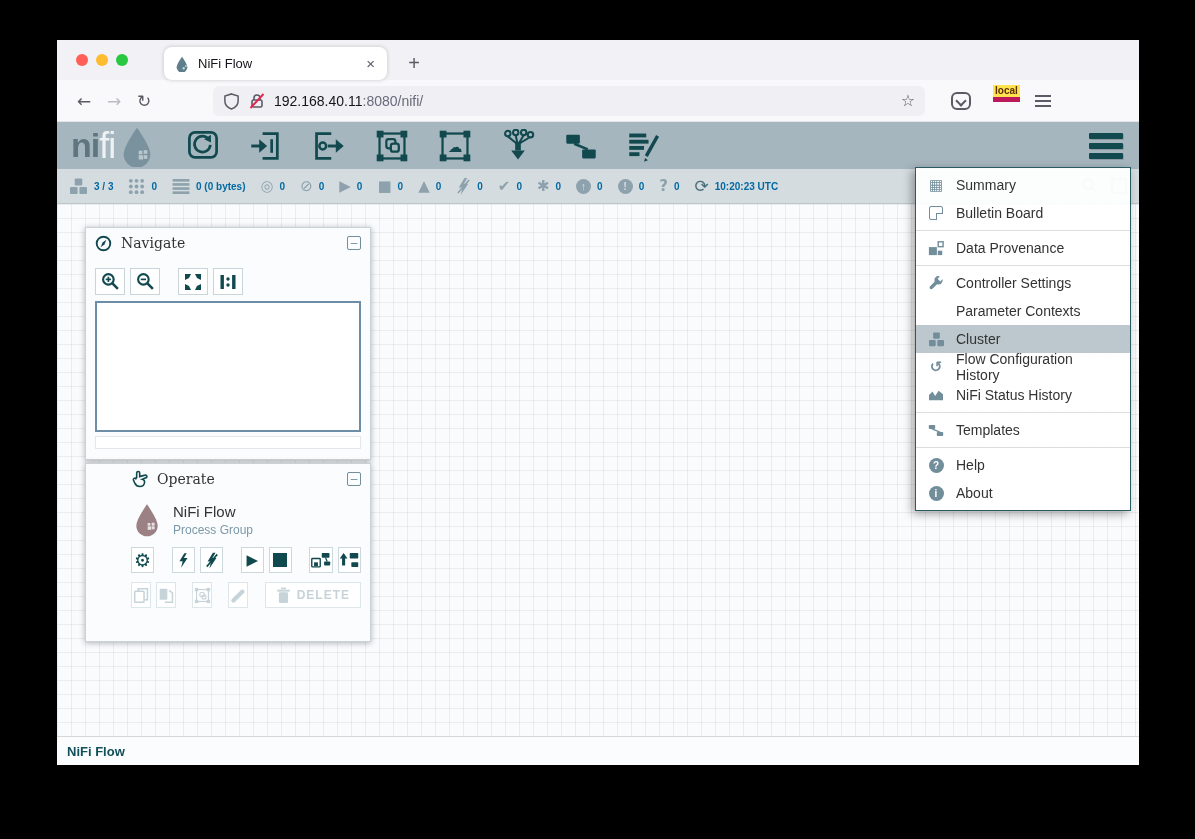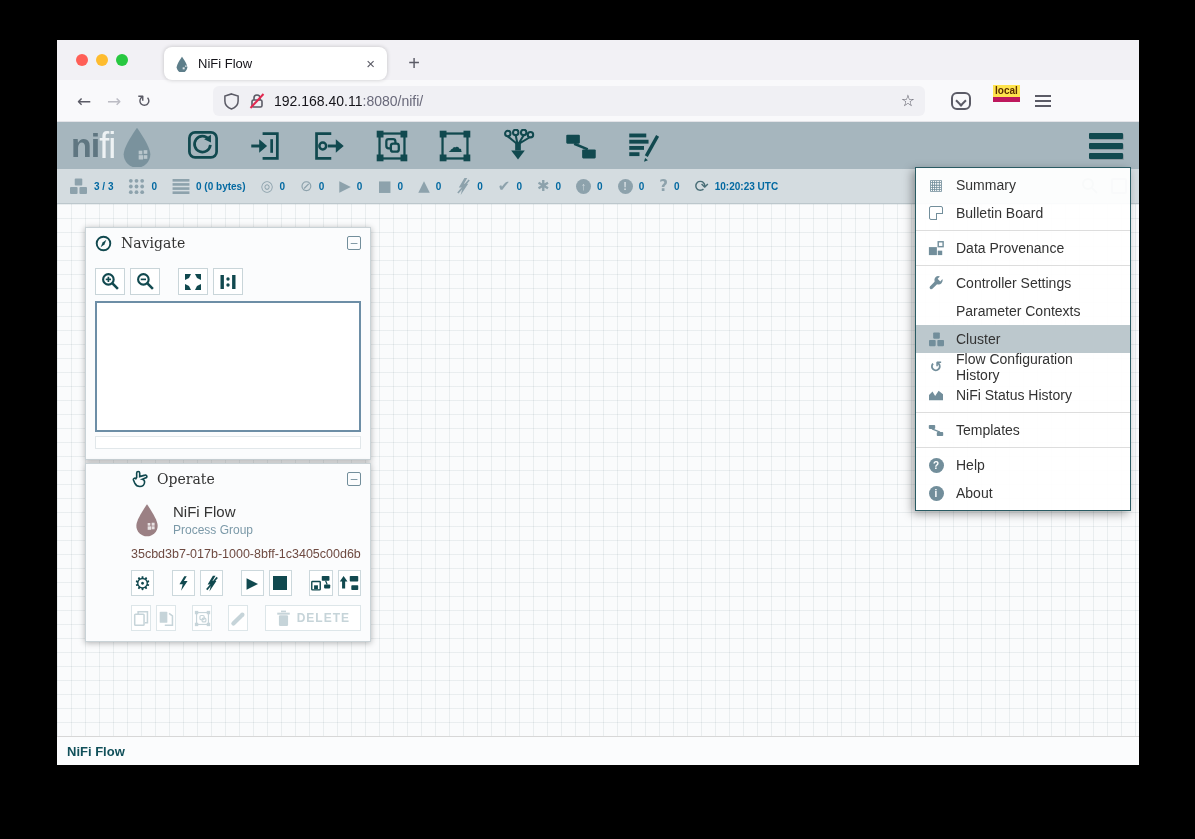--- a/index.html
+++ b/index.html
@@ -430,21 +430,20 @@
                 <rect x="15.5" y="14.8" width="2.2" height="2.2"></rect>
                 <rect x="15.5" y="17.5" width="2.2" height="2.2"></rect>
                 <rect x="12.5" y="15" width="2" height="2"></rect>
               </g>
             </svg>
           <div>
             <div class="op-name">NiFi Flow</div>
             <div class="op-type">Process Group</div>
           </div>
         </div>
-        <div class="op-id">35cbd3b7-017b-1000-8bff-1c3405c00d6b</div>
         <div class="op-row">
           <span class="op-btn">
               <span class="gear-glyph">⚙</span>
             </span>
           <span class="op-gap"></span>
           <span class="op-btn">
             <svg width="13" height="17" viewBox="0 0 16 18">
                 <polygon points="9,0 3,10 7,10 5,18 13,6 8.5,6 12,0" fill="currentColor"></polygon>
               </svg>
             </span>

